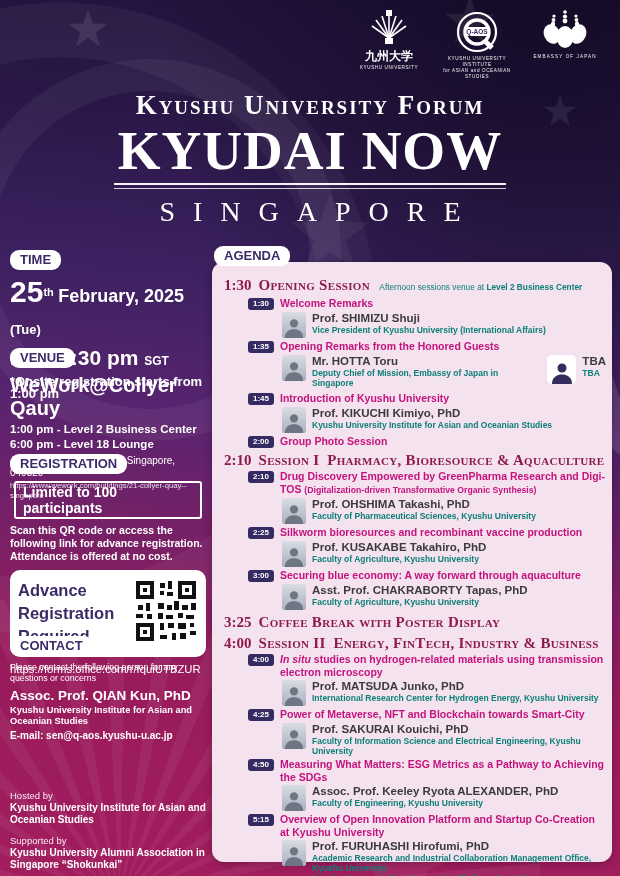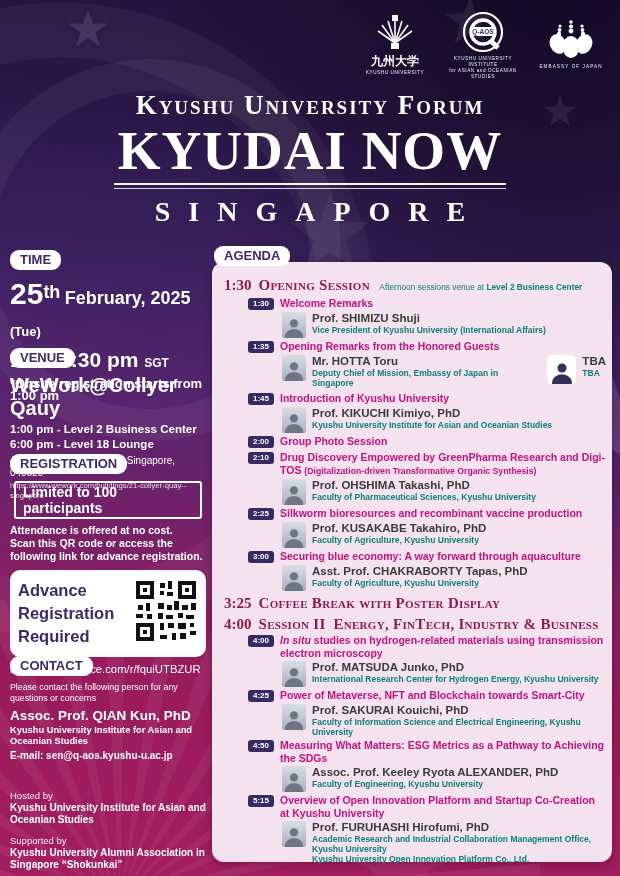--- a/index.html
+++ b/index.html
@@ -7,39 +7,39 @@
     font-family:"Liberation Sans",sans-serif;
     background:
       radial-gradient(ellipse at 88% -5%, rgba(8,4,20,.55), transparent 50%),
       linear-gradient(185deg,#20123a 0%,#2a1747 16%,#3c2160 33%,#57246f 48%,#7a2066 63%,#981b5b 76%,#a21d5e 100%);}
   .deco{position:absolute;inset:0;z-index:0;pointer-events:none;}
   .rays{position:absolute;left:-160px;top:600px;width:700px;height:300px;opacity:.9;
     background:repeating-conic-gradient(from -80deg at 40% 100%, rgba(255,255,255,.06) 0 4deg, transparent 4deg 11deg);}
   .content{position:absolute;inset:0;z-index:1;}
 
   
-  .logos{position:absolute;top:10px;right:14px;display:flex;gap:18px;align-items:center;}
+  .logos{position:absolute;top:10px;right:20px;display:flex;gap:18px;align-items:flex-start;}
   .logo{width:70px;text-align:center;color:#fff;}
   .logo svg{display:block;margin:0 auto;}
   .logo-jp{font-size:12px;font-weight:700;line-height:13px;margin-top:2px;}
   .logo-cap{font-size:4.6px;letter-spacing:.6px;line-height:6px;margin-top:2px;opacity:.95;}
   .title-block{position:absolute;top:90px;left:0;right:0;text-align:center;color:#fff;
     font-family:"Liberation Serif",serif;}
   .t1{font-variant:small-caps;font-weight:600;font-size:27px;line-height:31px;letter-spacing:2px;}
   .t2{font-weight:700;font-size:55px;line-height:59px;letter-spacing:1px;}
   .t-divider{width:392px;height:3px;margin:3px auto 7px;border-top:2px solid rgba(255,255,255,.95);
     border-bottom:1px solid rgba(255,255,255,.8);}
-  .t3{font-size:28px;line-height:32px;letter-spacing:18px;text-indent:18px;font-weight:700;}
+  .t3{font-size:28px;line-height:32px;letter-spacing:18px;text-indent:18px;font-weight:400;}
 
   
   .side-sec{position:absolute;left:10px;width:196px;color:#fff;}
   .pill{display:inline-block;background:#fff;color:#3c2a6a;font-weight:700;font-size:13px;
     padding:2px 10px 3px;border-radius:9px;}
   .date-line{margin-top:6px;font-weight:700;line-height:32px;}
-  .d-day{font-size:30px;} .d-sup{font-size:18px;vertical-align:super;}
+  .d-day{font-size:30px;} .d-sup{font-size:11px;vertical-align:super;}
   .d-rest{font-size:18px;} .d-wk{font-size:13px;}
   .time-line{font-weight:700;font-size:21px;line-height:24px;}
   .tz{font-size:12px;}
   .side-note{font-weight:700;font-size:13px;line-height:12px;margin-top:3px;}
   .v-name{font-weight:700;font-size:20px;line-height:23px;margin-top:6px;}
   .v-line{font-weight:700;font-size:11.5px;line-height:14.5px;margin-top:2px;}
   .v-addr{font-size:10px;line-height:12px;margin-top:4px;}
   .v-url{font-size:7.7px;line-height:10px;margin-top:2px;opacity:.85;}
   .limit{display:inline-block;border:2px solid #fff;border-radius:3px;padding:1px 7px;
     font-weight:700;font-size:14px;margin:7px 4px 5px;}
@@ -180,22 +180,22 @@
       <div class="v-name">WeWork@Collyer Qauy</div>
       <div class="v-line">1:00 pm -  Level 2 Business Center</div>
       <div class="v-line" style="margin-top:0">6:00 pm - Level 18 Lounge</div>
       <div class="v-addr">Address: 21 Collyer Quay Singapore, 049320</div>
       <div class="v-url">https://www.wework.com/buildings/21-collyer-quay--singapore</div>
     </div>
 
     <div class="side-sec" style="top:454px">
       <span class="pill">REGISTRATION</span><br>
       <span class="limit">Limited to 100 participants</span>
+      <div class="r-note">Scan this QR code or access the following link for advance registration.</div>
       <div class="r-note">Attendance is offered at no cost.</div>
-      <div class="r-note">Scan this QR code or access the following link for advance registration.</div>
       <div class="reg-card">
         <div class="reg-text">Advance Registration Required</div>
         <svg width="64" height="64" viewBox="0 0 64 64">
           <rect width="64" height="64" fill="#fff"></rect>
           <g fill="#111">
             <rect x="2" y="2" width="18" height="18"></rect>
               <rect x="44" y="2" width="18" height="18"></rect>
               <rect x="2" y="44" width="18" height="18"></rect>
             <rect x="26" y="4" width="5" height="5"></rect>
               <rect x="34" y="2" width="4" height="8"></rect>
@@ -231,21 +231,21 @@
           <g fill="#111">
               <rect x="9" y="9" width="4" height="4"></rect>
               <rect x="51" y="9" width="4" height="4"></rect>
               <rect x="9" y="51" width="4" height="4"></rect>
             </g>
         </svg>
       </div>
       <div class="r-url">https://forms.office.com/r/fquiUTBZUR</div>
     </div>
 
-    <div class="side-sec" style="top:656px">
+    <div class="side-sec" style="top:636px">
       <span class="pill">CONTACT</span>
       <div class="c-intro">Please contact the following person for any questions or concerns</div>
       <div class="c-person">Assoc. Prof. QIAN Kun, PhD</div>
       <div class="c-org">Kyushu University Institute for Asian and Oceanian Studies</div>
       <div class="c-email">E-mail: sen@q-aos.kyushu-u.ac.jp</div>
     </div>
 
     <div class="side-sec" style="top:790px">
       <div class="credit">
         <div class="cr-role">Hosted by</div>
@@ -336,20 +336,23 @@
         </div>
         <div class="item">
           <div class="it-head">
               <span class="t-badge">2:00</span>
               <span class="it-title">Group Photo Session</span>
             </div>
         </div>
       </div>
 
       <div class="sec">
+        <div class="sec-head">
+          <span class="sh-time">2:10</span><span class="sh-title">Session I Pharmacy, Bioresource &amp; Aquaculture</span>
+        </div>
         <div class="item">
           <div class="it-head">
               <span class="t-badge">2:10</span>
               <span class="it-title"><span>Drug Discovery Empowered by GreenPharma Research and Digi-TOS </span><span class="it-sub">(Digitalization-driven Transformative Organic Synthesis)</span></span>
             </div>
           <div class="speaker">
             <span class="avatar">
                 <svg width="22" height="22" viewBox="0 0 24 24" fill="#6e7683">
                   <circle cx="12" cy="8" r="4.5"></circle>
                   <path d="M2,24 C2,17 7,14.5 12,14.5 S22,17 22,24 Z"></path>

